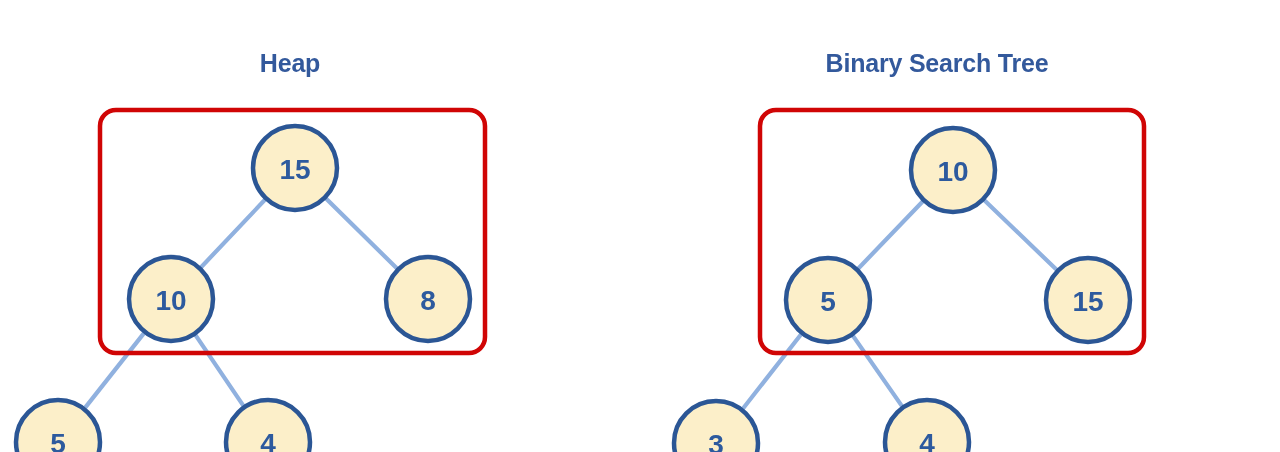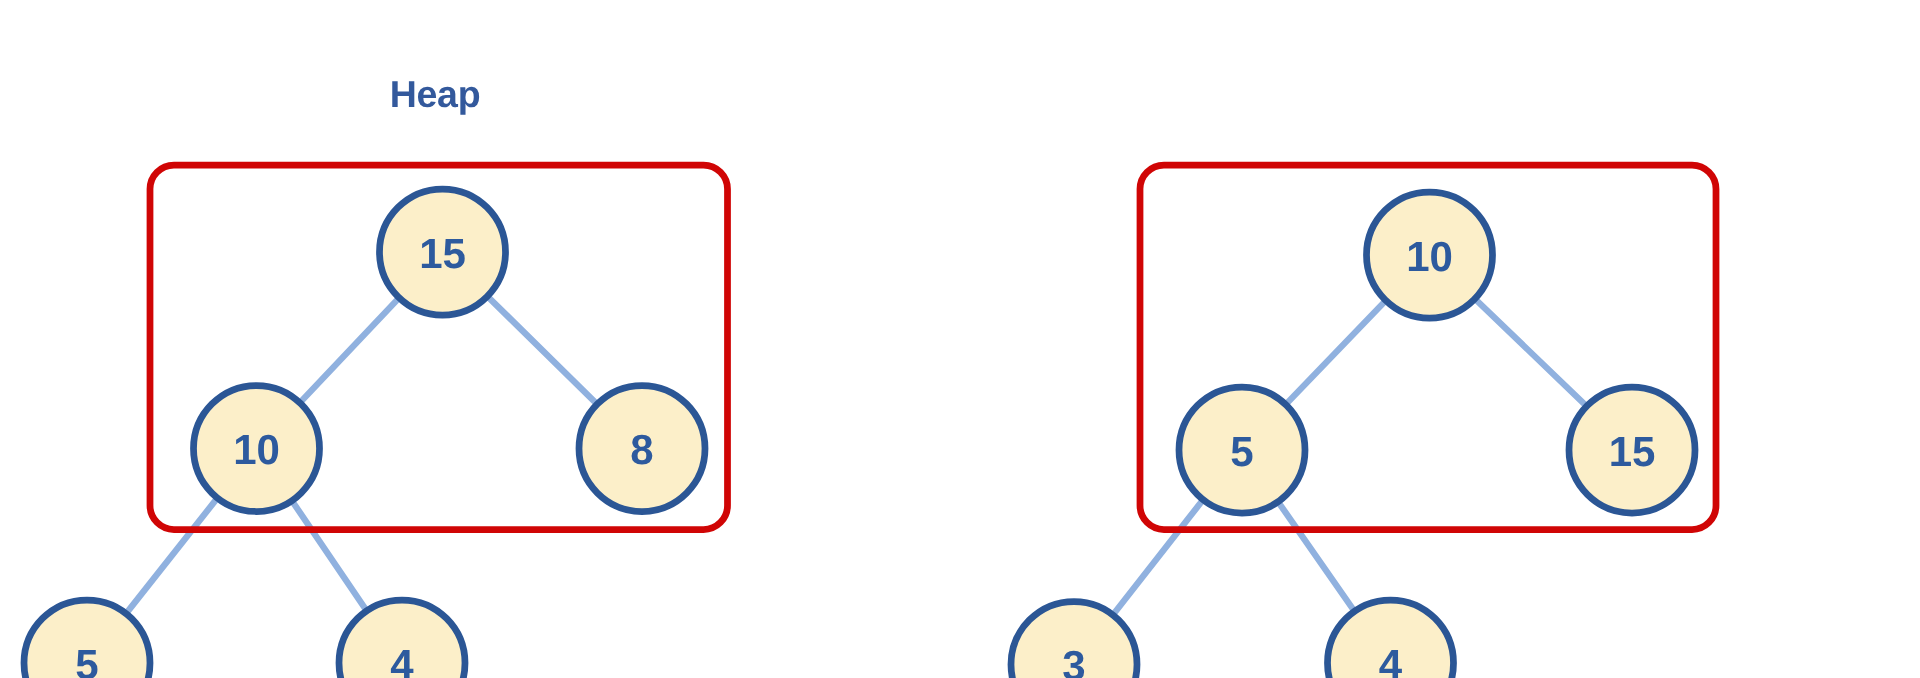--- a/index.html
+++ b/index.html
@@ -66,20 +66,21 @@
     stroke-width: 4.5;
   }
 </style>
 </head>
 <body>
 
 <div id="stage">
 
   <div class="panel-title" id="title-heap">Heap</div>
 
+  <div class="panel-title" id="title-bst">Binary Search Tree</div>
 
   <svg class="diagram" id="svg-root" viewBox="0 0 1280 452" xmlns="http://www.w3.org/2000/svg">
     <g id="layer-edges">
         <line x1="266.8150811832352" y1="157.7760029435177" x2="199.18491881676485" y2="229.2239970564823" class="edge-line"></line>
         <line x1="324.21017147582427" y1="156.7709207769397" x2="398.78982852417573" y2="230.2290792230603" class="edge-line"></line>
         <line x1="145.57999920369642" y1="291.1686735740833" x2="83.42000079630358" y2="369.8313264259167" class="edge-line"></line>
         <line x1="194.01575543677433" y1="292.9304435820487" x2="244.98424456322567" y2="368.0695564179513" class="edge-line"></line>
         <line x1="924.5825426336768" y1="159.5541556609761" x2="856.4174573663232" y2="230.4458443390239" class="edge-line"></line>
         <line x1="982.5331287531508" y1="158.4393091697007" x2="1058.4668712468492" y2="231.5606908302993" class="edge-line"></line>
         <line x1="802.7191905125177" y1="292.2781763991962" x2="741.2808094874823" y2="370.7218236008038" class="edge-line"></line>

